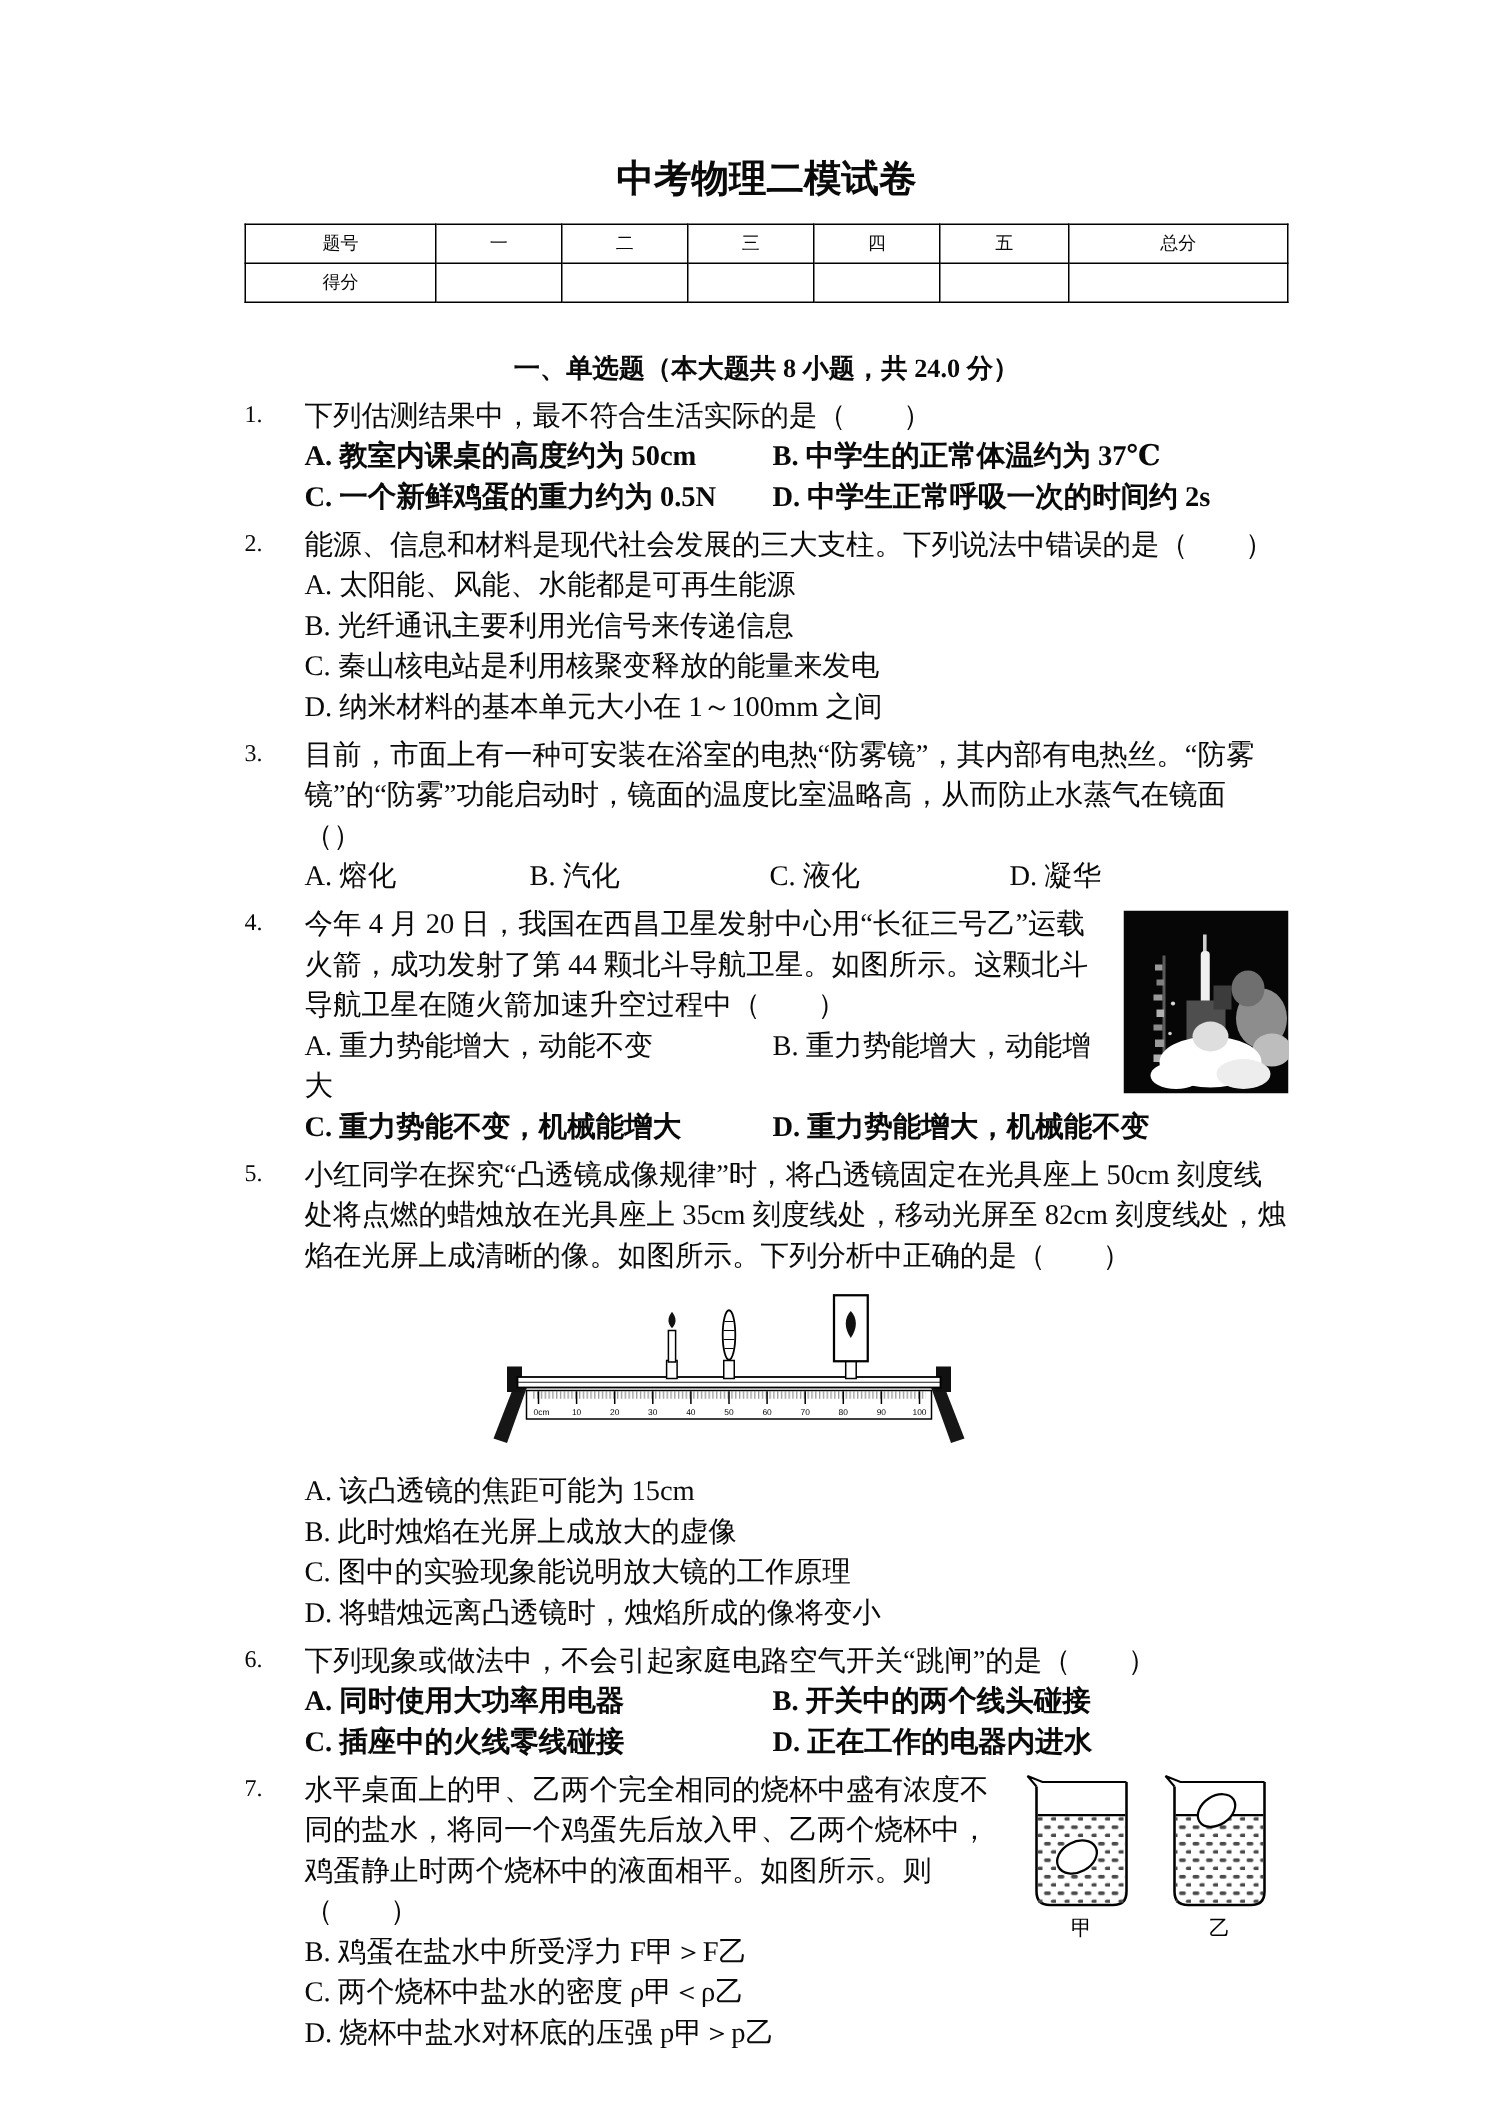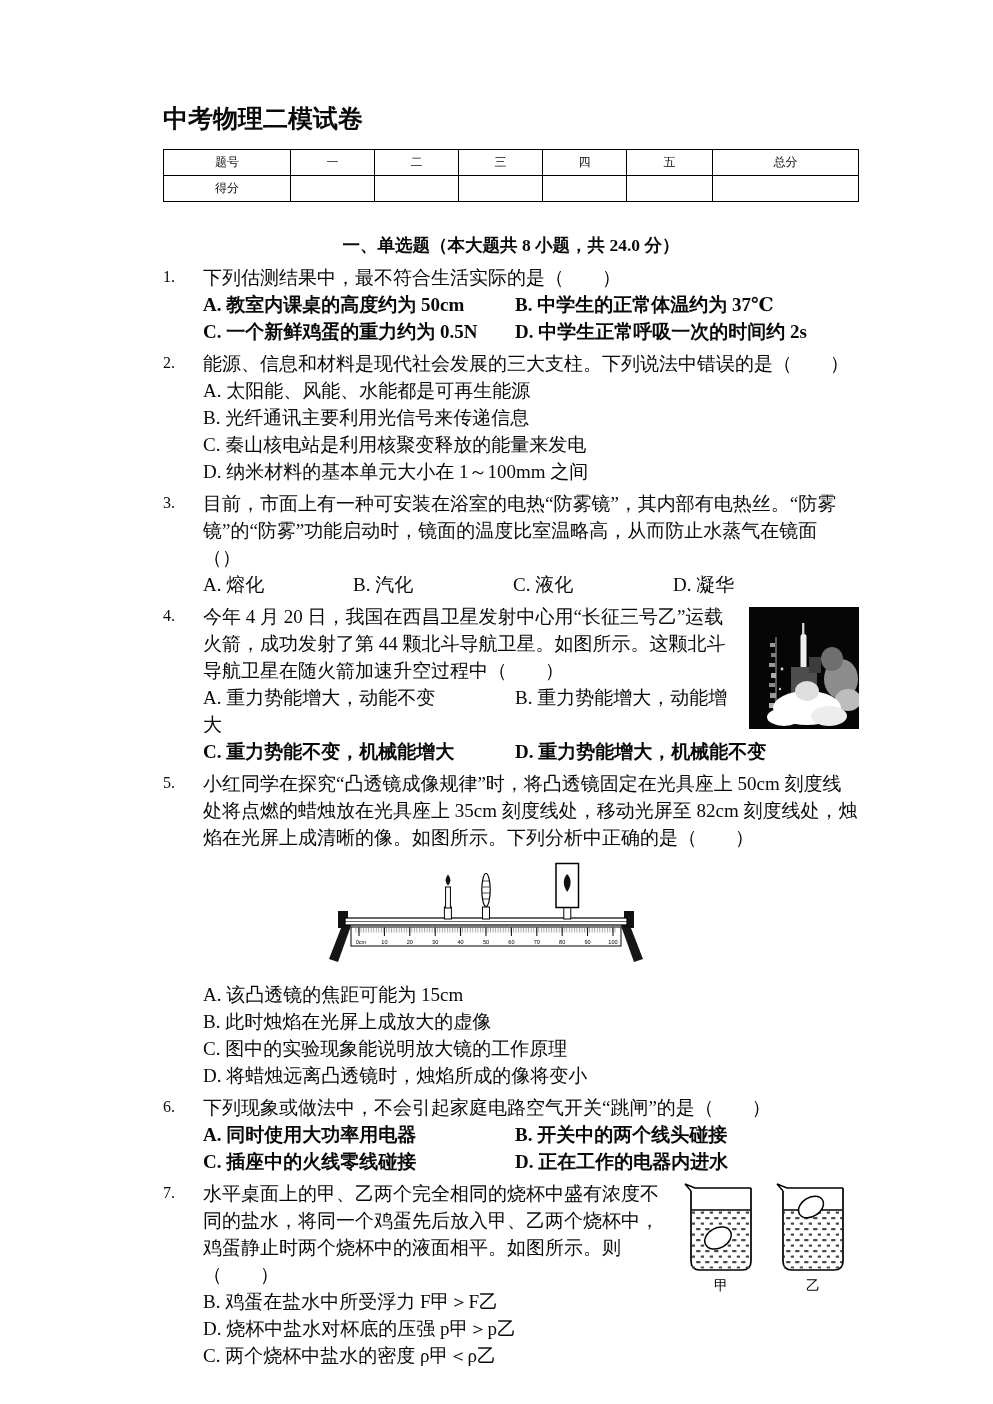--- a/index.html
+++ b/index.html
@@ -15,20 +15,21 @@
   }
   .content {
     position: absolute;
     left: 163px;
     top: 0;
     width: 696px;
   }
   .title {
     margin: 0;
     padding-top: 102px;
+    text-align: center;
     font-size: 25px;
     font-weight: 700;
   }
   .score-table {
     width: 100%;
     margin-top: 14px;
     border-collapse: collapse;
     table-layout: fixed;
   }
   .score-table td {
@@ -333,21 +334,21 @@
             <rect x="107" y="28.5" width="58" height="58" fill="url(#brine)"></rect>
             <line x1="106.8" y1="28" x2="165.2" y2="28" stroke="#000" stroke-width="1.5"></line>
             <ellipse cx="134" cy="25" rx="13.5" ry="9.5" transform="rotate(-33 134 25)" fill="#fff" stroke="#000" stroke-width="1.5"></ellipse>
           </g>
           <text class="cjk" x="44" y="108" font-size="14" text-anchor="middle">甲</text>
           <text class="cjk" x="136" y="108" font-size="14" text-anchor="middle">乙</text>
         </svg>
         <div class="qtext">水平桌面上的甲、乙两个完全相同的烧杯中盛有浓度不同的盐水，将同一个鸡蛋先后放入甲、乙两个烧杯中，鸡蛋静止时两个烧杯中的液面相平。如图所示。则（　　）</div>
         <div class="opts">
           <div class="opt">B. 鸡蛋在盐水中所受浮力 F甲＞F乙</div>
+          <div class="opt">C. 两个烧杯中盐水的密度 ρ甲＜ρ乙</div>
           <div class="opt">D. 烧杯中盐水对杯底的压强 p甲＞p乙</div>
-          <div class="opt">C. 两个烧杯中盐水的密度 ρ甲＜ρ乙</div>
         </div>
       </div>
     </div>
 
   </div>
 
 </div>
 
 </body></html>

